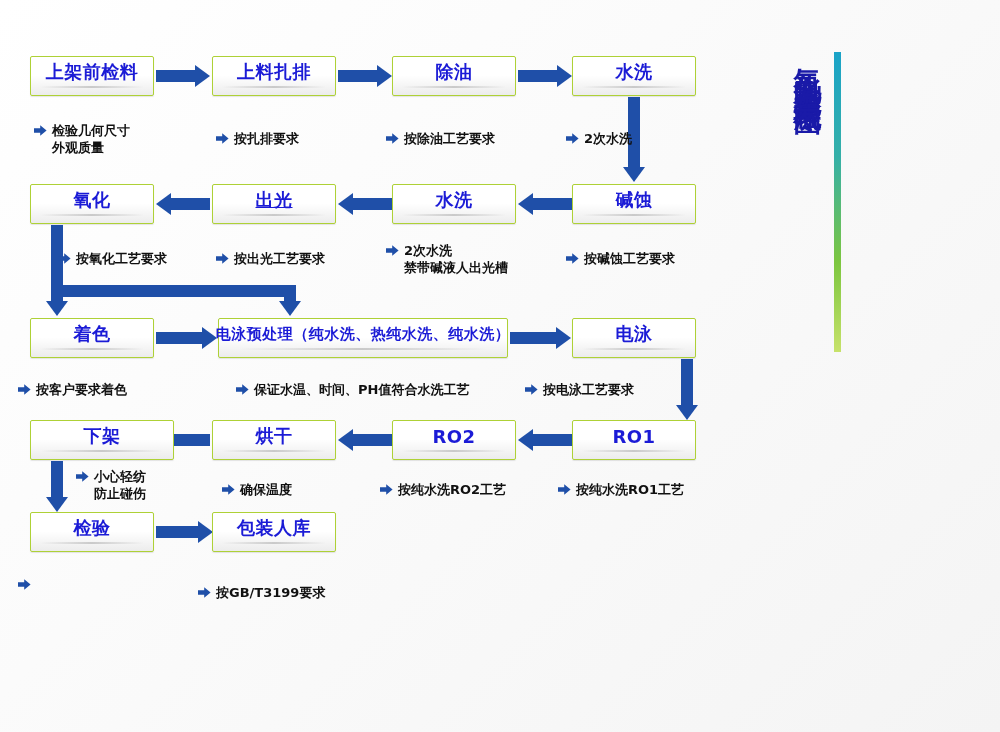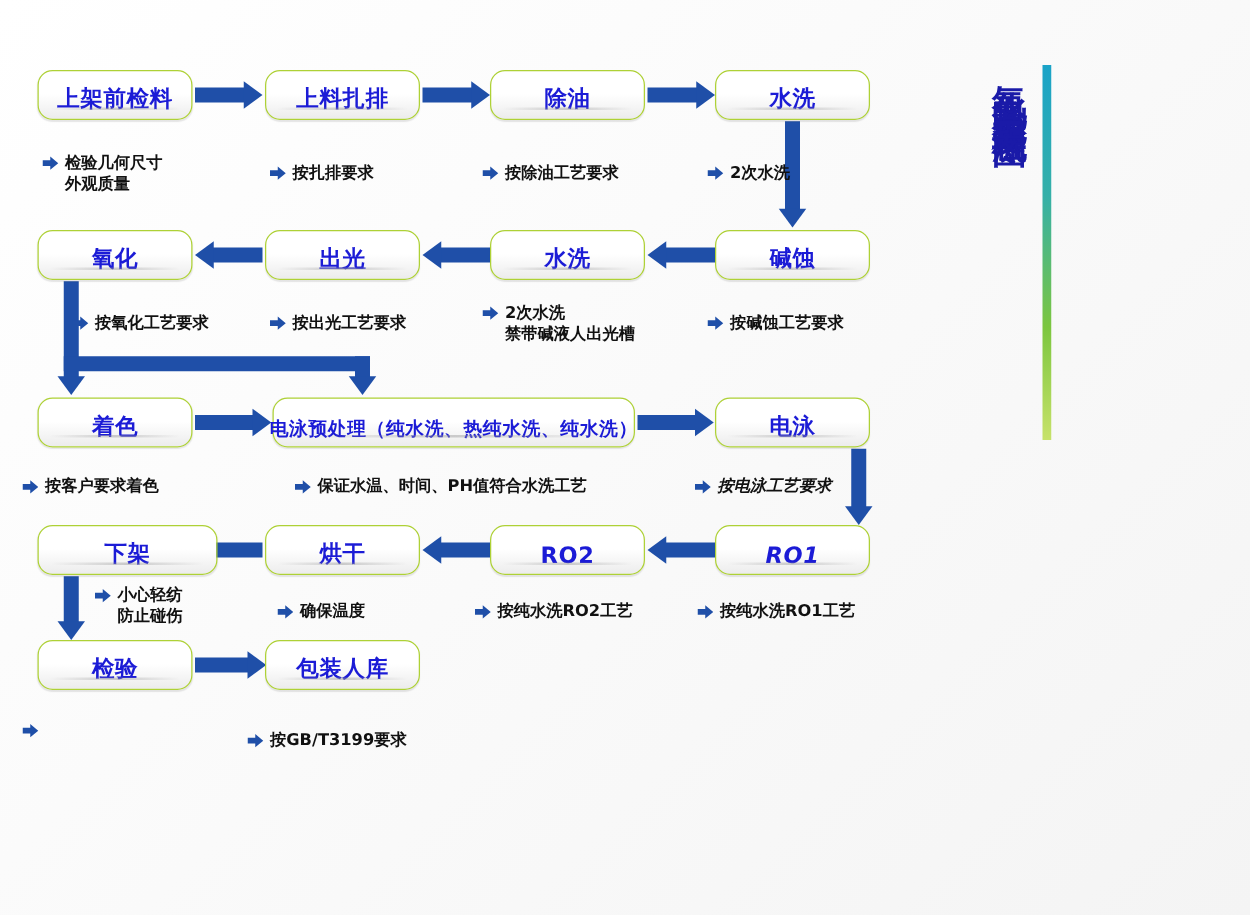--- a/index.html
+++ b/index.html
@@ -9,24 +9,24 @@
     font-family:"DejaVu Sans","Liberation Sans",sans-serif;
     overflow:hidden;position:relative;
   }
   #canvas{position:absolute;inset:0;}
 
   
   .box{
     position:absolute;
     box-sizing:border-box;
     border:1.6px solid #aed136;
-    border-radius:12px;
+    border-radius:2px;
     background:linear-gradient(to bottom,#ffffff 0%,#ffffff 48%,#fafafa 62%,#ececec 100%);
     box-shadow:0 1px 1px rgba(0,0,0,.10);
-    display:flex;align-items:flex-end;justify-content:center;
+    display:flex;align-items:center;justify-content:center;
     color:#1b1bd6;
     font-weight:bold;
     letter-spacing:.5px;
     z-index:5;
   }
   .box .lbl{
     display:block;
     transform:translateY(-4px);
     white-space:nowrap;
   }
@@ -194,21 +194,21 @@
       </div>
       <div class="box" style="left: 30px; top: 318px; width: 124px; height: 40px; font-size: 18px;">
         <span class="lbl">着色</span>
       </div>
       <div class="box" style="left: 218px; top: 318px; width: 290px; height: 40px; font-size: 15px;">
         <span class="lbl">电泳预处理（纯水洗、热纯水洗、纯水洗）</span>
       </div>
       <div class="box" style="left: 572px; top: 318px; width: 124px; height: 40px; font-size: 18px;">
         <span class="lbl">电泳</span>
       </div>
-      <div class="box" style="left: 572px; top: 420px; width: 124px; height: 40px; font-size: 18px; font-style: italic;">
+      <div class="box" style="left: 572px; top: 420px; width: 124px; height: 40px; font-size: 18px;">
         <span class="lbl">RO1</span>
       </div>
       <div class="box" style="left: 392px; top: 420px; width: 124px; height: 40px; font-size: 18px;">
         <span class="lbl">RO2</span>
       </div>
       <div class="box" style="left: 212px; top: 420px; width: 124px; height: 40px; font-size: 18px;">
         <span class="lbl">烘干</span>
       </div>
       <div class="box" style="left: 30px; top: 420px; width: 144px; height: 40px; font-size: 18px;">
         <span class="lbl">下架</span>
@@ -247,21 +247,21 @@
 禁带碱液人出光槽</span></div>
       <div class="note" style="left: 566px; top: 250px;"><span class="bul"><svg width="13" height="13" viewBox="0 0 13 13">
             <path d="M0 4.2 h6.2 V1.2 L12.6 6.5 L6.2 11.8 V8.8 H0 Z" fill="#1f4fa8"></path>
           </svg></span><span>按碱蚀工艺要求</span></div>
       <div class="note" style="left: 18px; top: 381px;"><span class="bul"><svg width="13" height="13" viewBox="0 0 13 13">
             <path d="M0 4.2 h6.2 V1.2 L12.6 6.5 L6.2 11.8 V8.8 H0 Z" fill="#1f4fa8"></path>
           </svg></span><span>按客户要求着色</span></div>
       <div class="note" style="left: 236px; top: 381px;"><span class="bul"><svg width="13" height="13" viewBox="0 0 13 13">
             <path d="M0 4.2 h6.2 V1.2 L12.6 6.5 L6.2 11.8 V8.8 H0 Z" fill="#1f4fa8"></path>
           </svg></span><span>保证水温、时间、PH值符合水洗工艺</span></div>
-      <div class="note" style="left: 556px; top: 381px; font-style: italic;"><span class="bul"><svg width="13" height="13" viewBox="0 0 13 13">
+      <div class="note" style="left: 525px; top: 381px;"><span class="bul"><svg width="13" height="13" viewBox="0 0 13 13">
             <path d="M0 4.2 h6.2 V1.2 L12.6 6.5 L6.2 11.8 V8.8 H0 Z" fill="#1f4fa8"></path>
           </svg></span><span>按电泳工艺要求</span></div>
       <div class="note" style="left: 76px; top: 468px;"><span class="bul"><svg width="13" height="13" viewBox="0 0 13 13">
             <path d="M0 4.2 h6.2 V1.2 L12.6 6.5 L6.2 11.8 V8.8 H0 Z" fill="#1f4fa8"></path>
           </svg></span><span>小心轻纺
 防止碰伤</span></div>
       <div class="note" style="left: 222px; top: 481px;"><span class="bul"><svg width="13" height="13" viewBox="0 0 13 13">
             <path d="M0 4.2 h6.2 V1.2 L12.6 6.5 L6.2 11.8 V8.8 H0 Z" fill="#1f4fa8"></path>
           </svg></span><span>确保温度</span></div>
       <div class="note" style="left: 380px; top: 481px;"><span class="bul"><svg width="13" height="13" viewBox="0 0 13 13">

